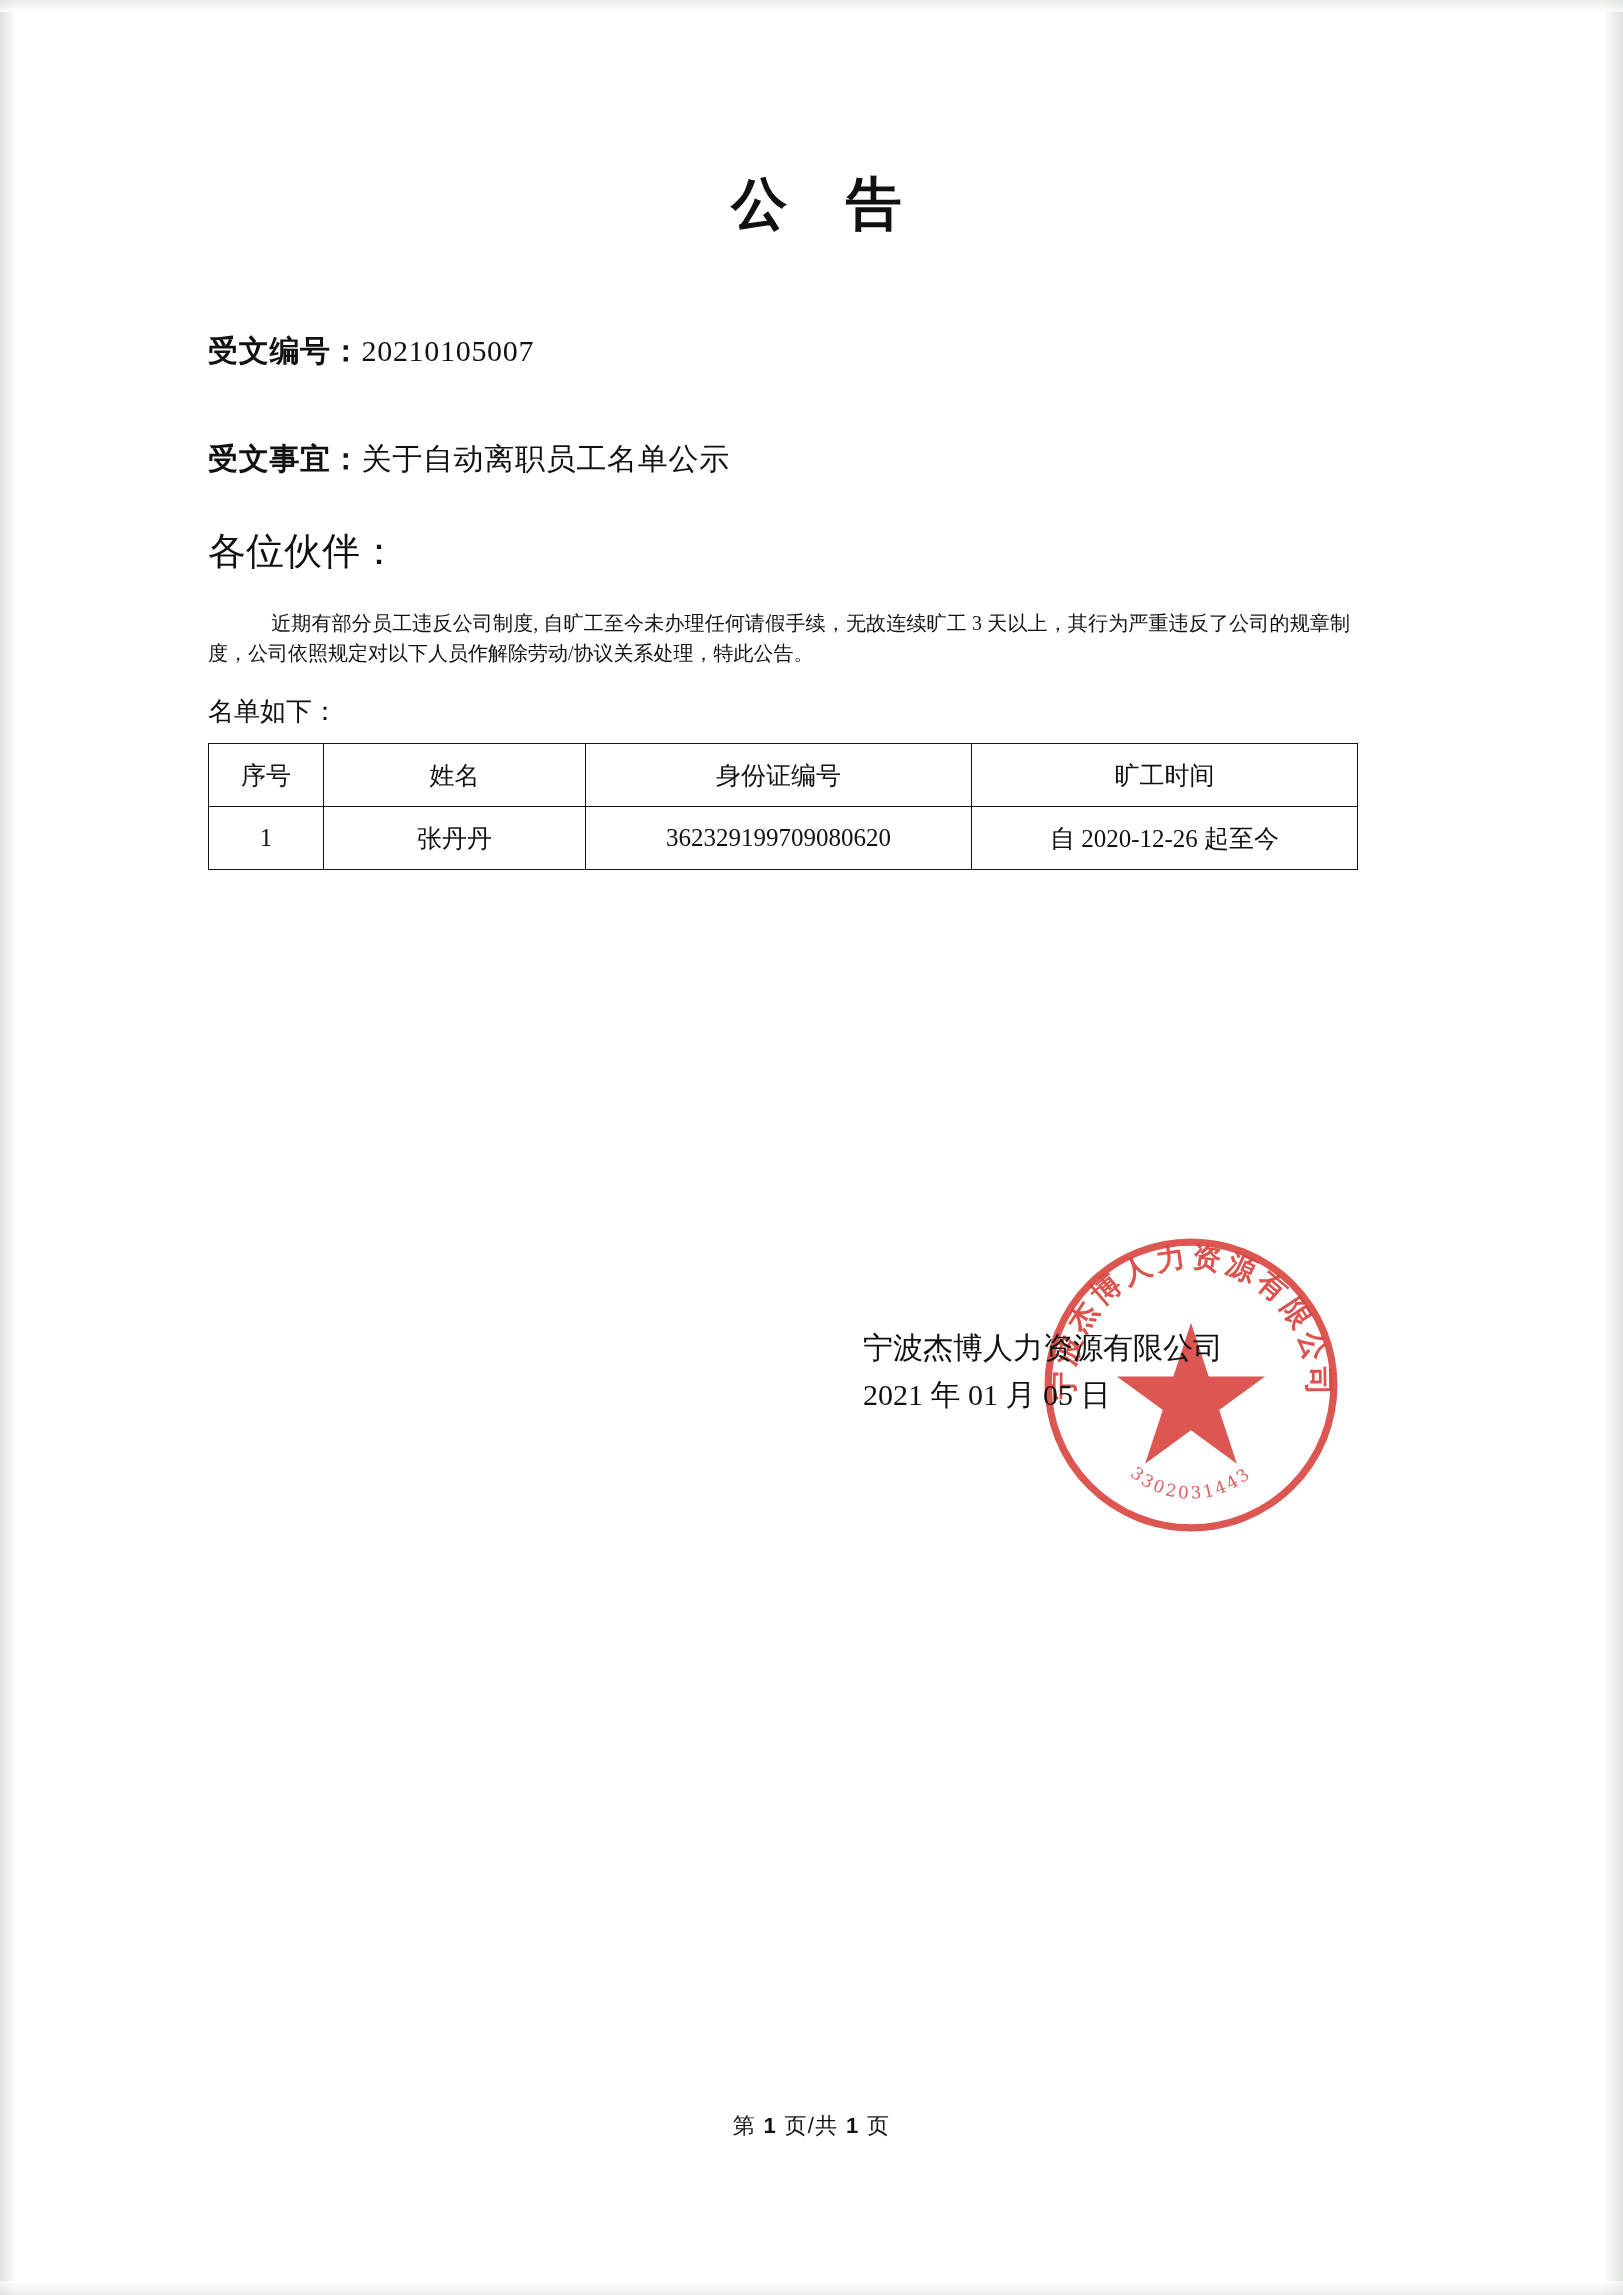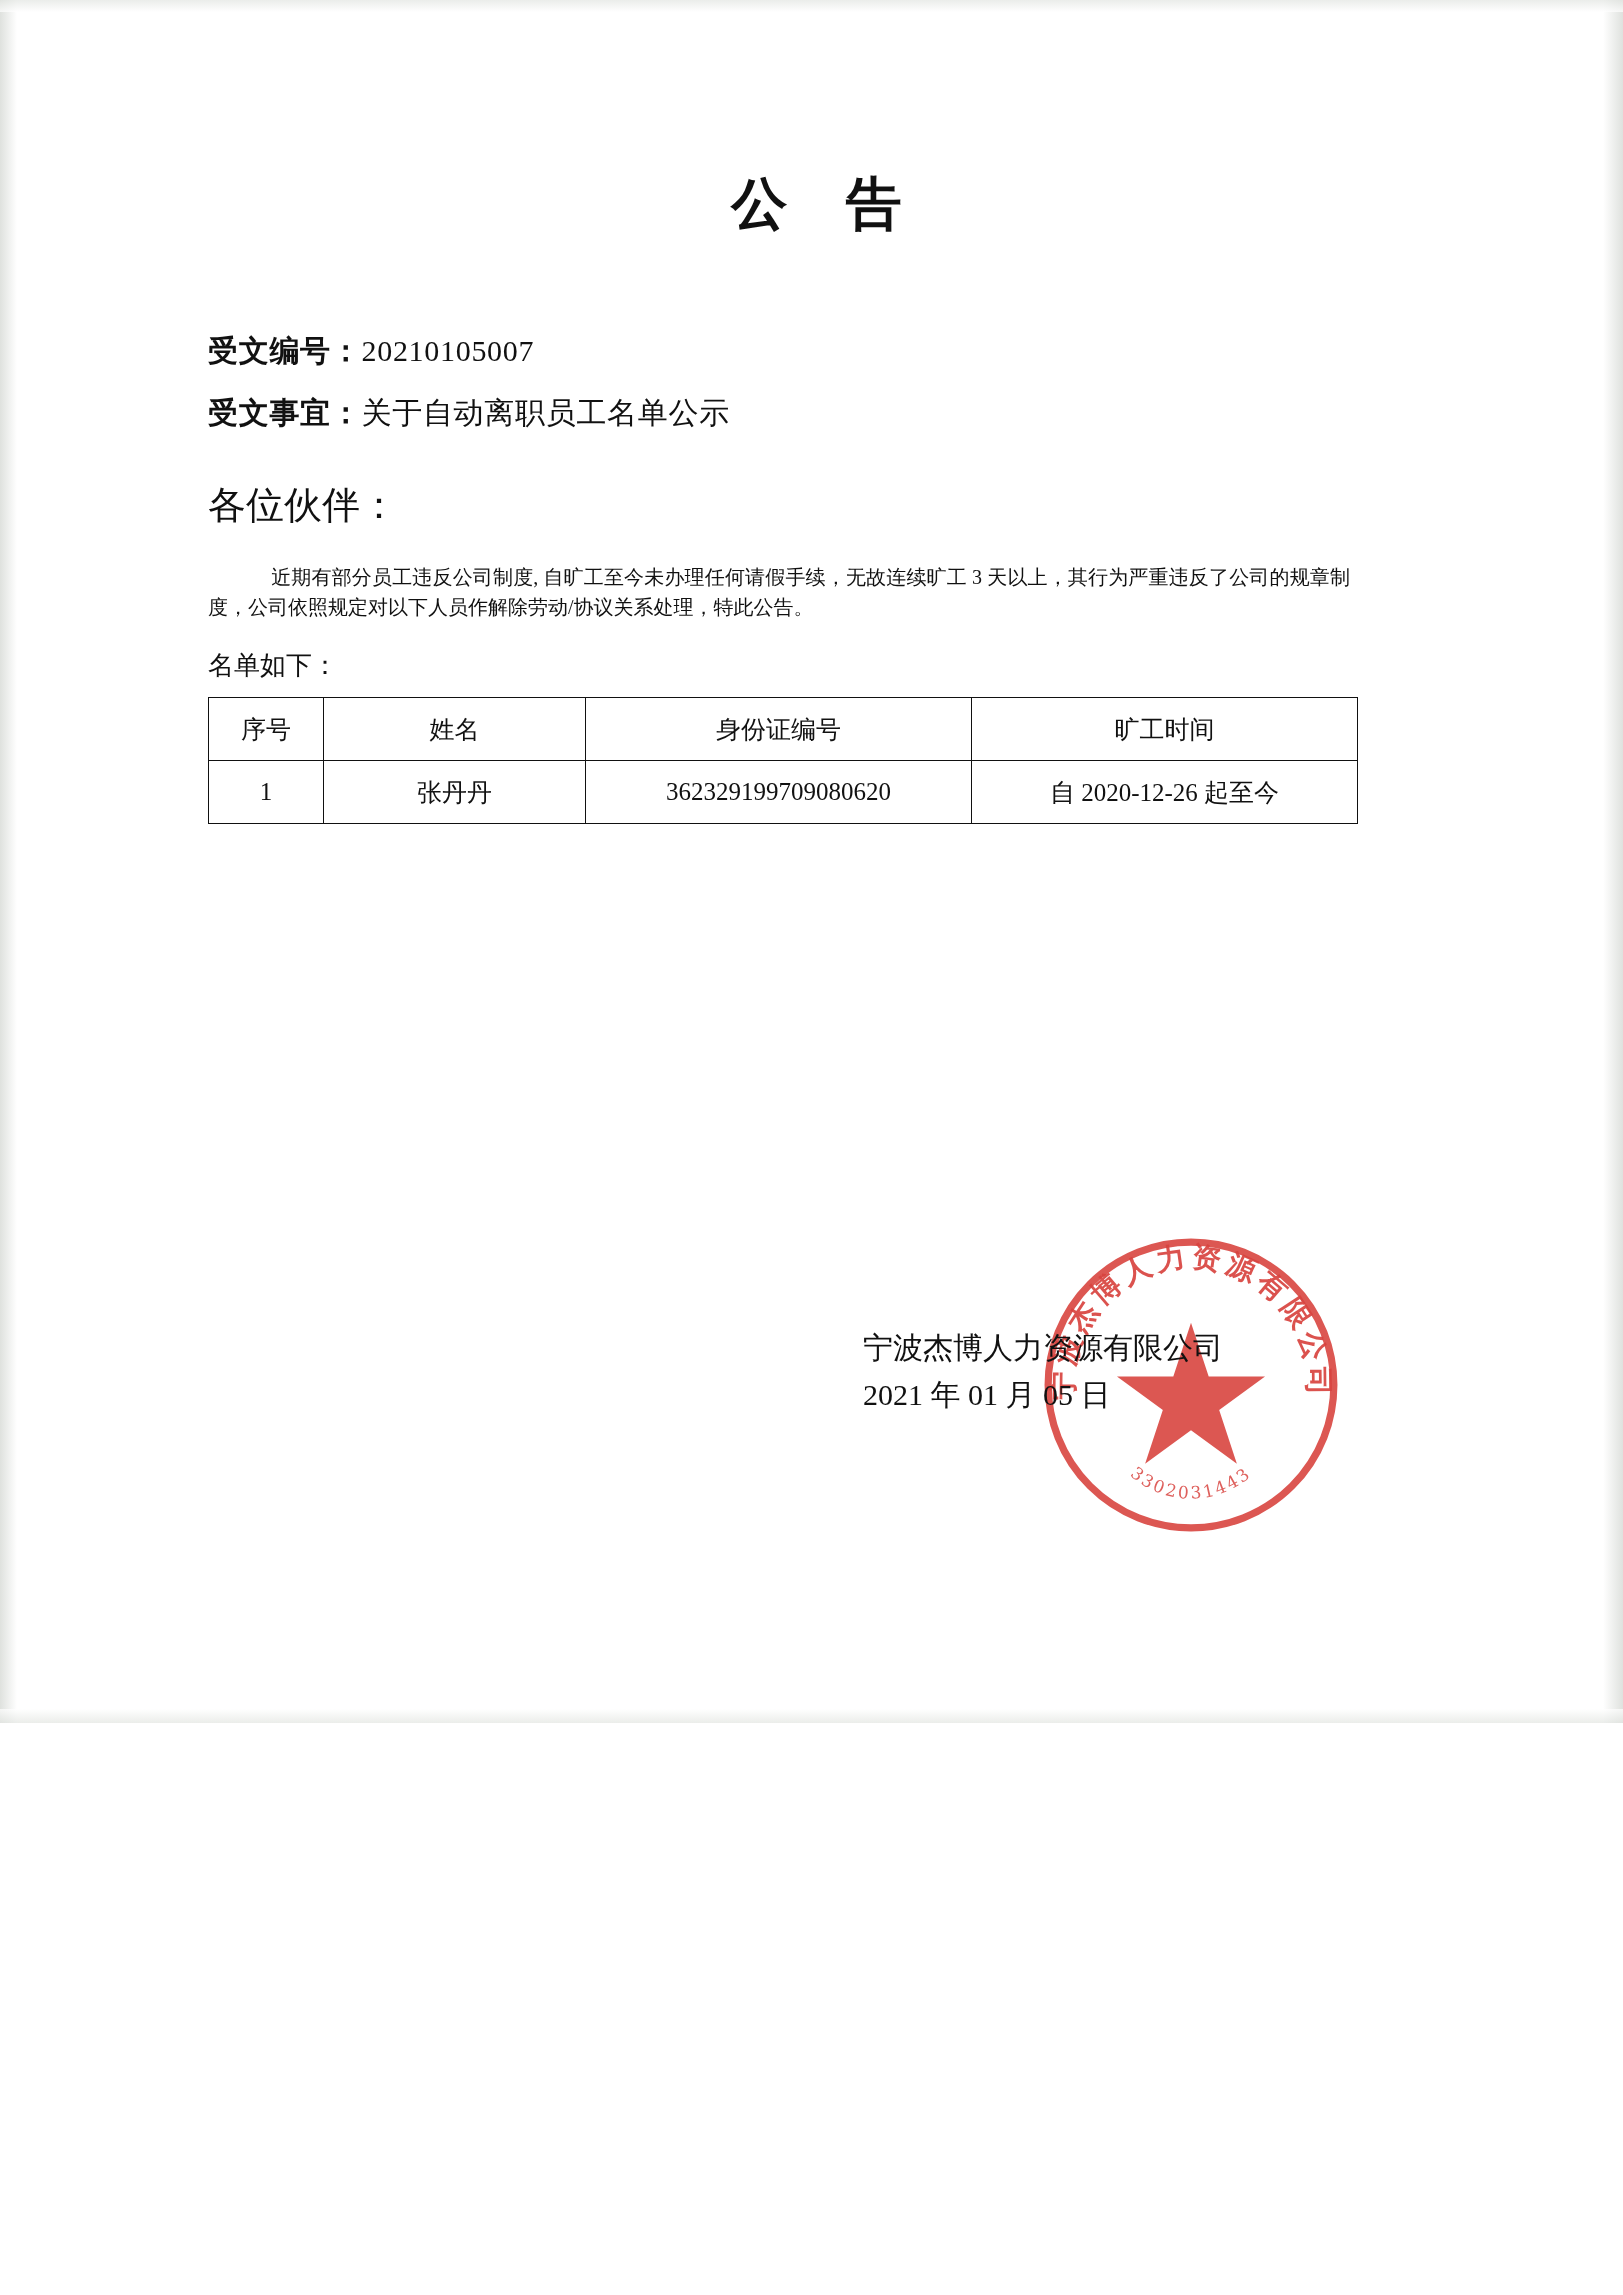--- a/index.html
+++ b/index.html
@@ -7,21 +7,21 @@
     padding: 0;
     background: #ffffff;
   }
   body {
     font-family: "Liberation Serif", "DejaVu Serif", serif;
     color: #000000;
   }
   .page {
     position: relative;
     width: 1623px;
-    height: 1723px;
+    height: 2295px;
     background: #fdfdfd;
     box-sizing: border-box;
     overflow: hidden;
   }
   .paper {
     position: absolute;
     left: 0; top: 0;
     width: 1623px;
     height: 2295px;
     background: #ffffff;
@@ -79,21 +79,21 @@
     letter-spacing: 0.7px;
   }
   .field-row .value {
     font-weight: 400;
     font-family: "Liberation Serif", serif;
     letter-spacing: 0.7px;
   }
 
   #field-no   { margin-top: 93px; }
   #field-scope{ margin-top: 51px; }
-  #field-subj { margin-top: 32px; }
+  #field-subj { margin-top: 78px; }
   #field-body-label { margin-top: 51px; }
 
   .salutation {
     margin-top: 52px;
     font-size: 38px;
     font-family: "Liberation Serif", serif;
     color: #111;
   }
 
   .body-text {

